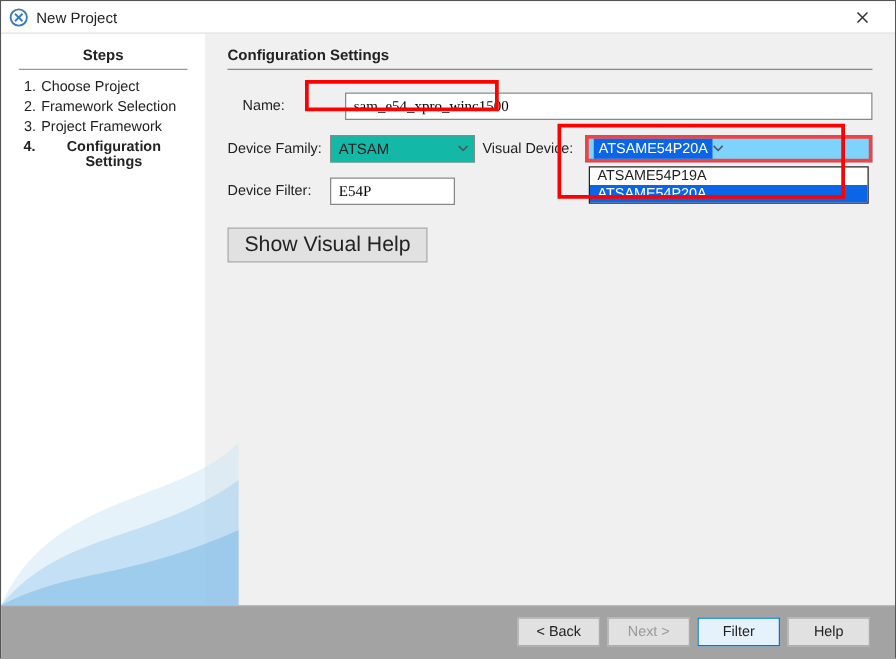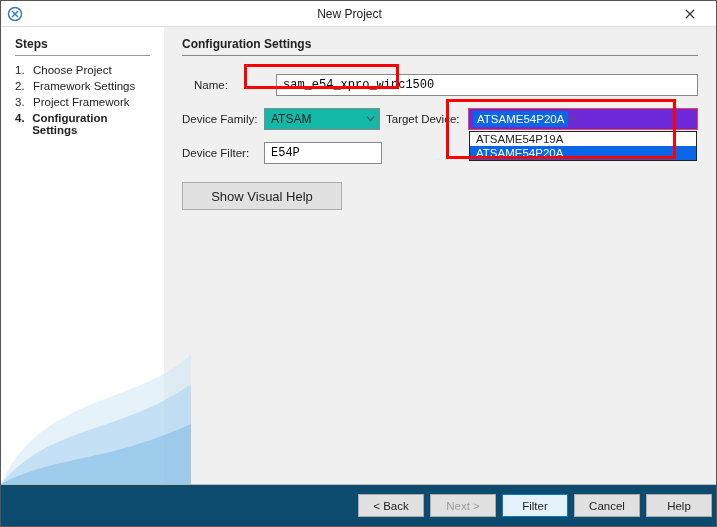--- a/index.html
+++ b/index.html
@@ -1,48 +1,48 @@
 <!DOCTYPE html>
 <html><head>
 <meta charset="utf-8">
 <style>
   * { box-sizing: border-box; }
   html, body { margin:0; padding:0; font-family: "Segoe UI", Tahoma, sans-serif; font-size:12px; color:#222; }
   .window { width:717px; height:527px; background:#fff; border:1px solid #555; position:relative; display:flex; flex-direction:column; }
   .titlebar { height:26px; display:flex; align-items:center; background:#fff; border-bottom:1px solid #ddd; padding:0 6px; }
   .titlebar .icon { width:16px; height:16px; margin-right:6px; display:flex; align-items:center; justify-content:center; }
-  .titlebar .title { flex:1; font-size:12px;text-align:center; }
+  .titlebar .title { flex:1; font-size:12px; }
   .titlebar .close { width:40px; height:22px; display:flex; align-items:center; justify-content:center; }
   .close svg { width:10px; height:10px; }
   .body { flex:1; display:flex; background:#f0f0f0; position:relative; overflow:hidden; }
-  .sidebar { width:163px; background:#fff; padding:10px 14px; position:relative; }
+  .sidebar { width:163px; background:#fff; padding:10px 14px; position:relative;text-align:center; }
   .sidebar h3 { margin:0 0 4px 0; font-size:12px; font-weight:700; }
   .sidebar hr { border:none; border-top:1px solid #999; margin:4px 0 8px 0; }
   .step-row { display:flex; margin:4px 0; font-size:11.5px; }
   .step-row .num { width:18px; }
   .step-row.current { font-weight:700; }
   .swoosh { position:absolute; left:0; bottom:0; width:190px; height:170px; pointer-events:none; }
   .main { flex:1; padding:10px 18px 10px 18px; position:relative; }
   .main h3 { margin:0 0 4px 0; font-size:12px; font-weight:700; }
   .main hr.head { border:none; border-top:1px solid #888; margin:4px 0 18px 0; }
   .row { display:flex; align-items:center; margin-bottom:12px; }
   .row .label { width:82px; font-size:11.5px; }
   .row .label2 { width:82px; font-size:11.5px; margin-left:6px; }
-  input[type=text] { height:22px; border:1px solid #888; background:#fff; padding:0 6px; font-family:Liberation Mono, monospace; font-size:12px; }
+  input[type=text] { height:22px; border:1px solid #888; background:#fff; padding:0 6px; font-family:Liberation Serif, serif; font-size:12px; }
   .name-input { flex:1; }
   .select { height:22px; border:1px solid #888; background:#14b8a6; display:flex; align-items:center; padding:0 6px; position:relative; }
   .select .caret { position:absolute; right:4px; top:50%; transform:translateY(-50%); }
-  .target-sel { flex:1; background:#6d28d9; height:22px; border:1px solid #ef4444; display:flex; align-items:center; padding:0 4px; position:relative; }
+  .target-sel { flex:1; background:#7dd3fc; height:22px; border:3px solid #ef4444; display:flex; align-items:center; padding:0 4px; position:relative; }
   .target-sel .selected { background:#0a66e6; color:#fff; padding:0 4px; height:16px; line-height:16px; font-size:11.5px; }
   .dropdown { position:absolute; left:0; right:0; top:22px; background:#fff; border:1px solid #222; }
   .dropdown .opt { padding:1px 6px; font-size:11.5px; }
   .dropdown .opt.hi { background:#0a66e6; color:#fff; }
-  .visualhelp { margin-top:18px; width:160px; height:28px; background:#e1e1e1; border:1px solid #adadad; display:flex; align-items:center; justify-content:center; font-size:13px; cursor:default; }
+  .visualhelp { margin-top:18px; width:160px; height:28px; background:#e1e1e1; border:1px solid #adadad; display:flex; align-items:center; justify-content:center; font-size:17px; cursor:default; }
   .hl { border:3px solid #f00; position:absolute; pointer-events:none; }
-  .footer { height:42px; border-top:1px solid #bbb; background:#0c4a6e; display:flex; align-items:center; justify-content:flex-end; padding:0 4px; gap:6px; }
+  .footer { height:42px; border-top:1px solid #bbb; background:#a3a3a3; display:flex; align-items:center; justify-content:flex-end; padding:0 20px; gap:6px; }
   .btn { width:66px; height:23px; border:1px solid #adadad; background:#e1e1e1; display:flex; align-items:center; justify-content:center; font-size:11.5px; cursor:default; }
   .btn.disabled { color:#9a9a9a; }
   .btn.primary { border:1px solid #0078d7; background:#e5f1fb; }
 </style>
 </head>
 <body>
 
 <div class="window">
 
   <div class="titlebar">
@@ -64,21 +64,21 @@
 
     <div class="sidebar">
       <h3>Steps</h3>
       <hr>
       <div class="step-row">
         <span class="num">1.</span>
         <span>Choose Project</span>
       </div>
       <div class="step-row">
         <span class="num">2.</span>
-        <span>Framework Settings</span>
+        <span>Framework Selection</span>
       </div>
       <div class="step-row">
         <span class="num">3.</span>
         <span>Project Framework</span>
       </div>
       <div class="step-row current">
         <span class="num">4.</span>
         <span>Configuration Settings</span>
       </div>
 
@@ -101,38 +101,38 @@
       <div class="row" style="position:relative;">
         <span class="label">Device Family:</span>
         <div class="select" style="width:116px;">
           <span>ATSAM</span>
           <span class="caret">
             <svg width="9" height="9" viewBox="0 0 10 10">
                 <path d="M1 3 L5 7 L9 3" fill="none" stroke="#555" stroke-width="1.3"></path>
               </svg>
           </span>
         </div>
-        <span class="label2">Target Device:</span>
+        <span class="label2">Visual Device:</span>
         <div class="target-sel">
           <span class="selected">ATSAME54P20A</span>
           <span class="caret">
             <svg width="9" height="9" viewBox="0 0 10 10">
                 <path d="M1 3 L5 7 L9 3" fill="none" stroke="#555" stroke-width="1.3"></path>
               </svg>
           </span>
           <div class="dropdown">
             <div class="opt">ATSAME54P19A</div>
             <div class="opt hi">ATSAME54P20A</div>
           </div>
         </div>
       </div>
 
       <div class="row">
         <span class="label">Device Filter:</span>
-        <input type="text" style="width: 118px;" value="E54P">
+        <input type="text" style="width: 100px;" value="E54P">
       </div>
 
       <div class="visualhelp">
         <span>Show Visual Help</span>
       </div>
 
       <div class="hl" style="left:80px; top:37px; width:155px; height:25px;"></div>
       <div class="hl" style="left:282px; top:72px; width:230px; height:60px;"></div>
     </div>
 
@@ -142,20 +142,17 @@
     <div class="btn">
         <span>&lt; Back</span>
       </div>
     <div class="btn disabled">
         <span>Next &gt;</span>
       </div>
     <div class="btn primary">
         <span>Filter</span>
       </div>
     <div class="btn">
-        <span>Cancel</span>
-      </div>
-    <div class="btn">
         <span>Help</span>
       </div>
   </div>
 
 </div>
 
 </body></html>

